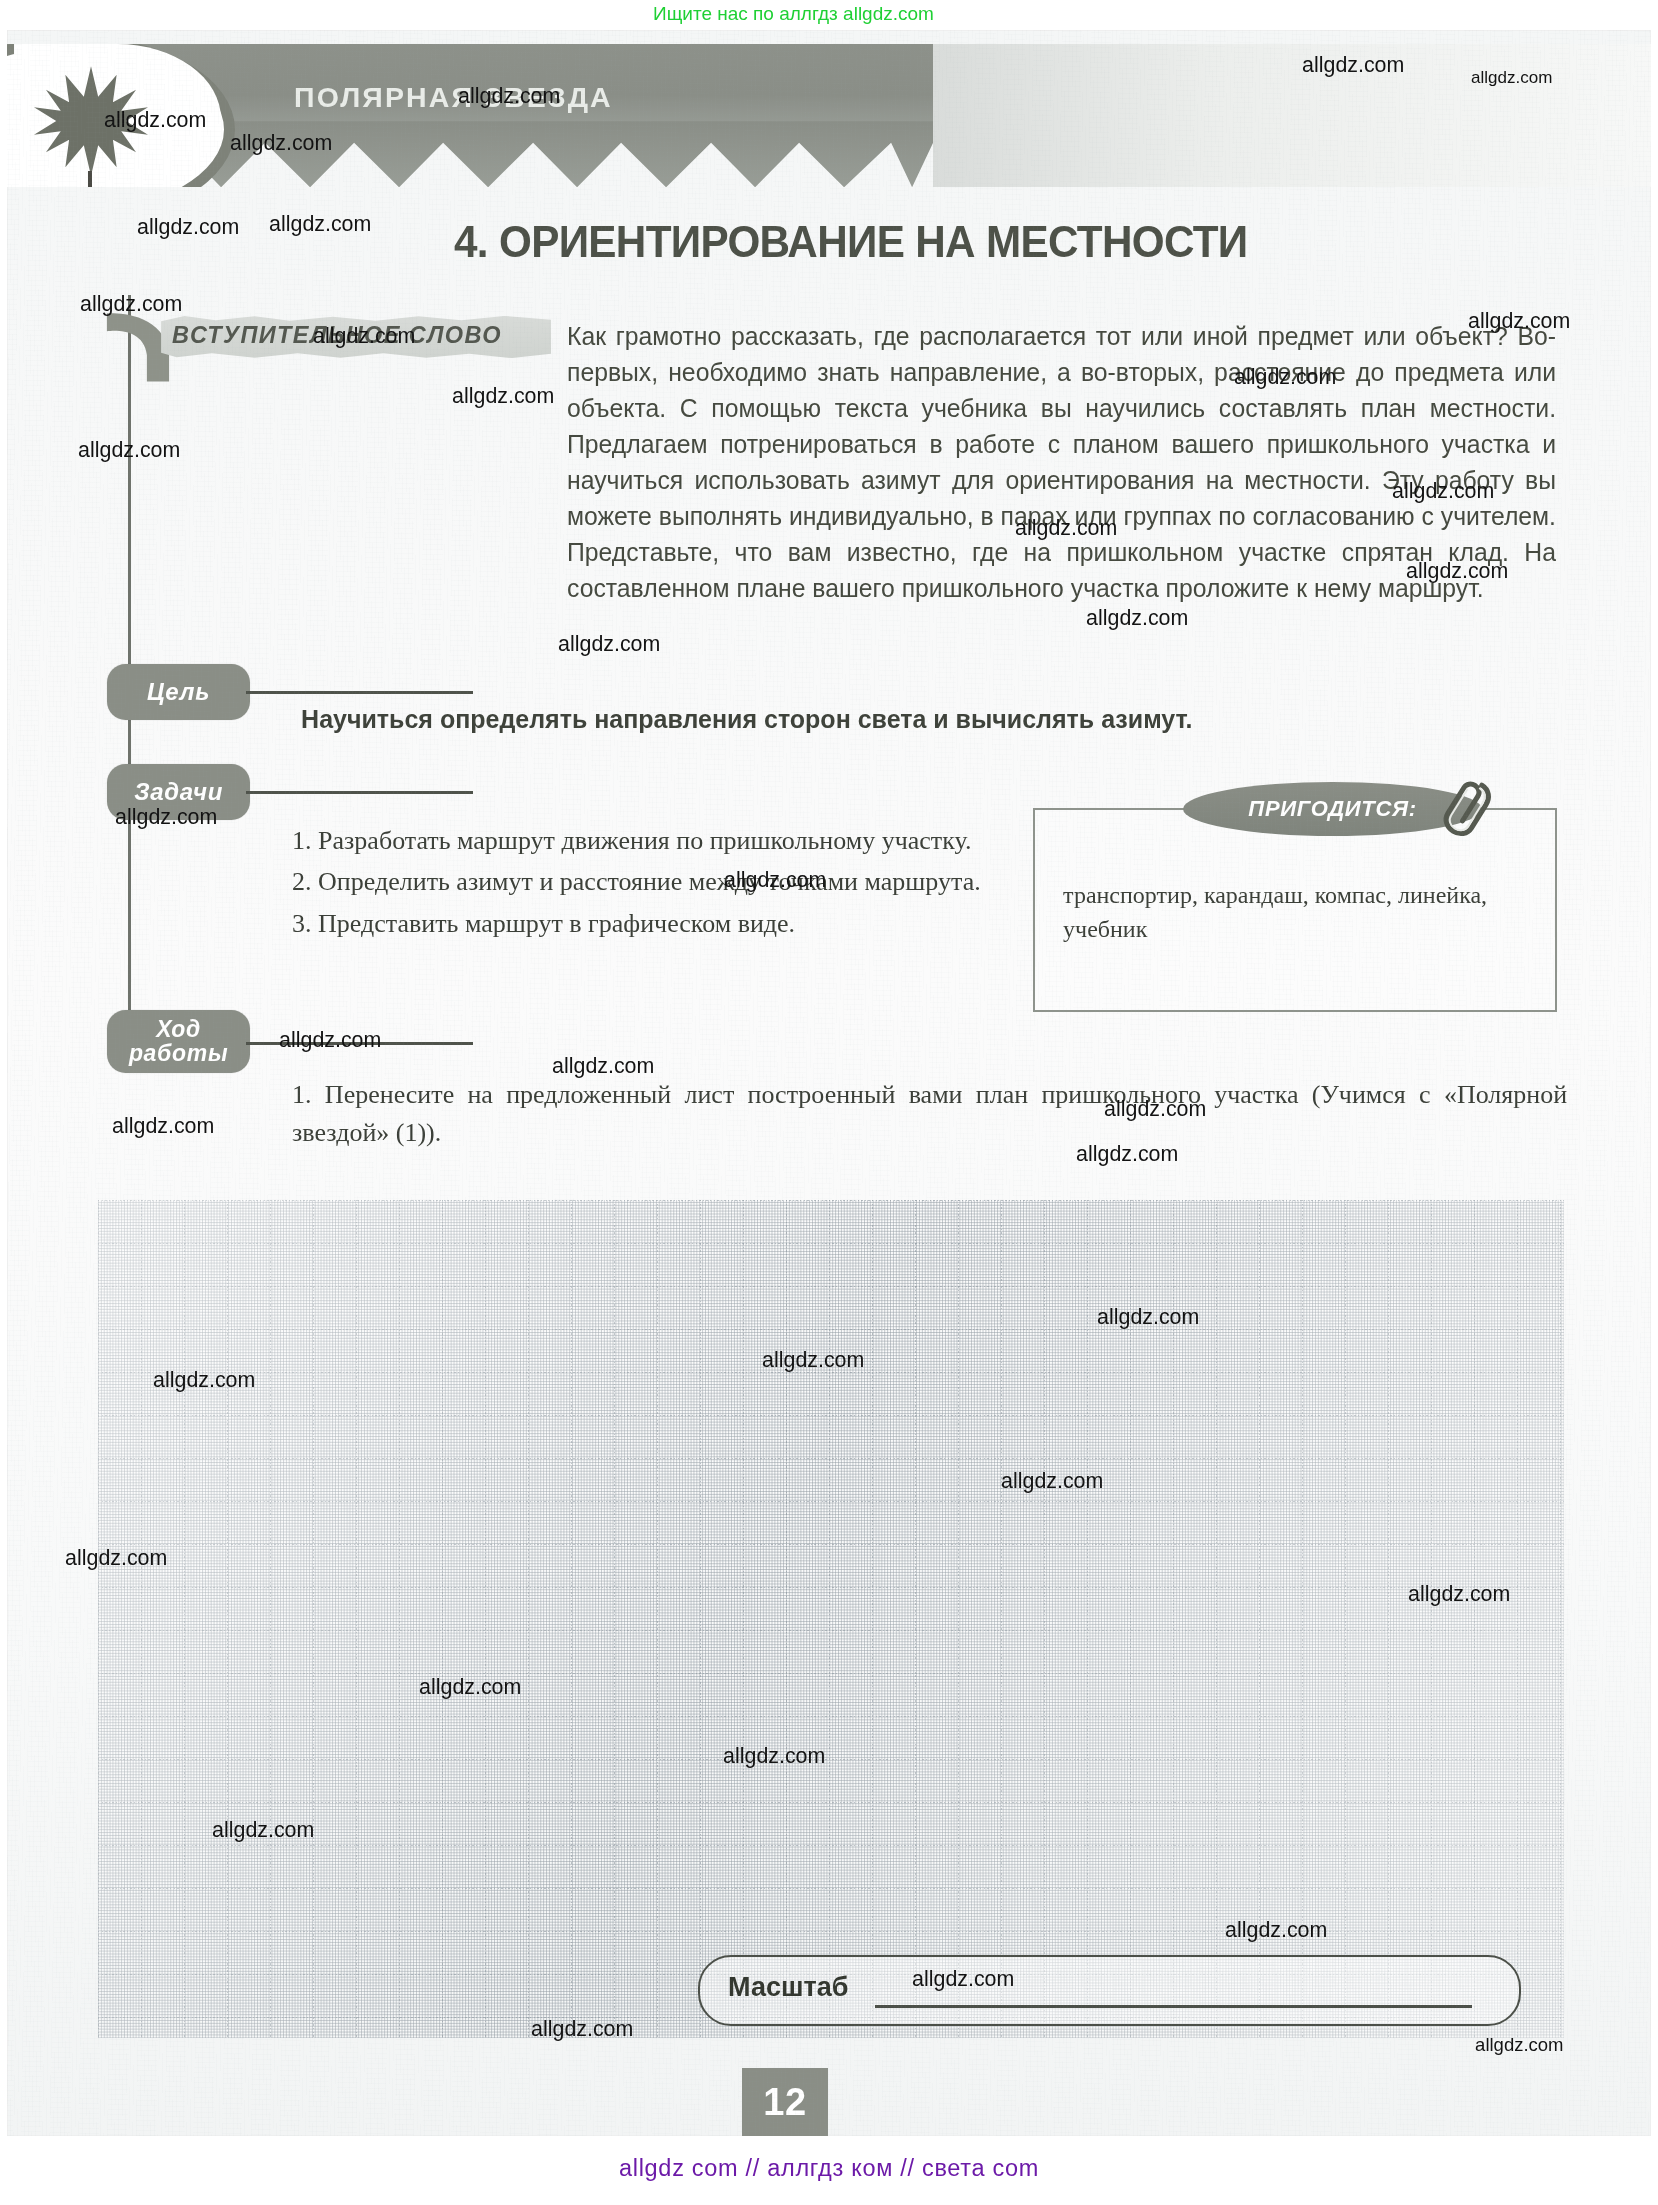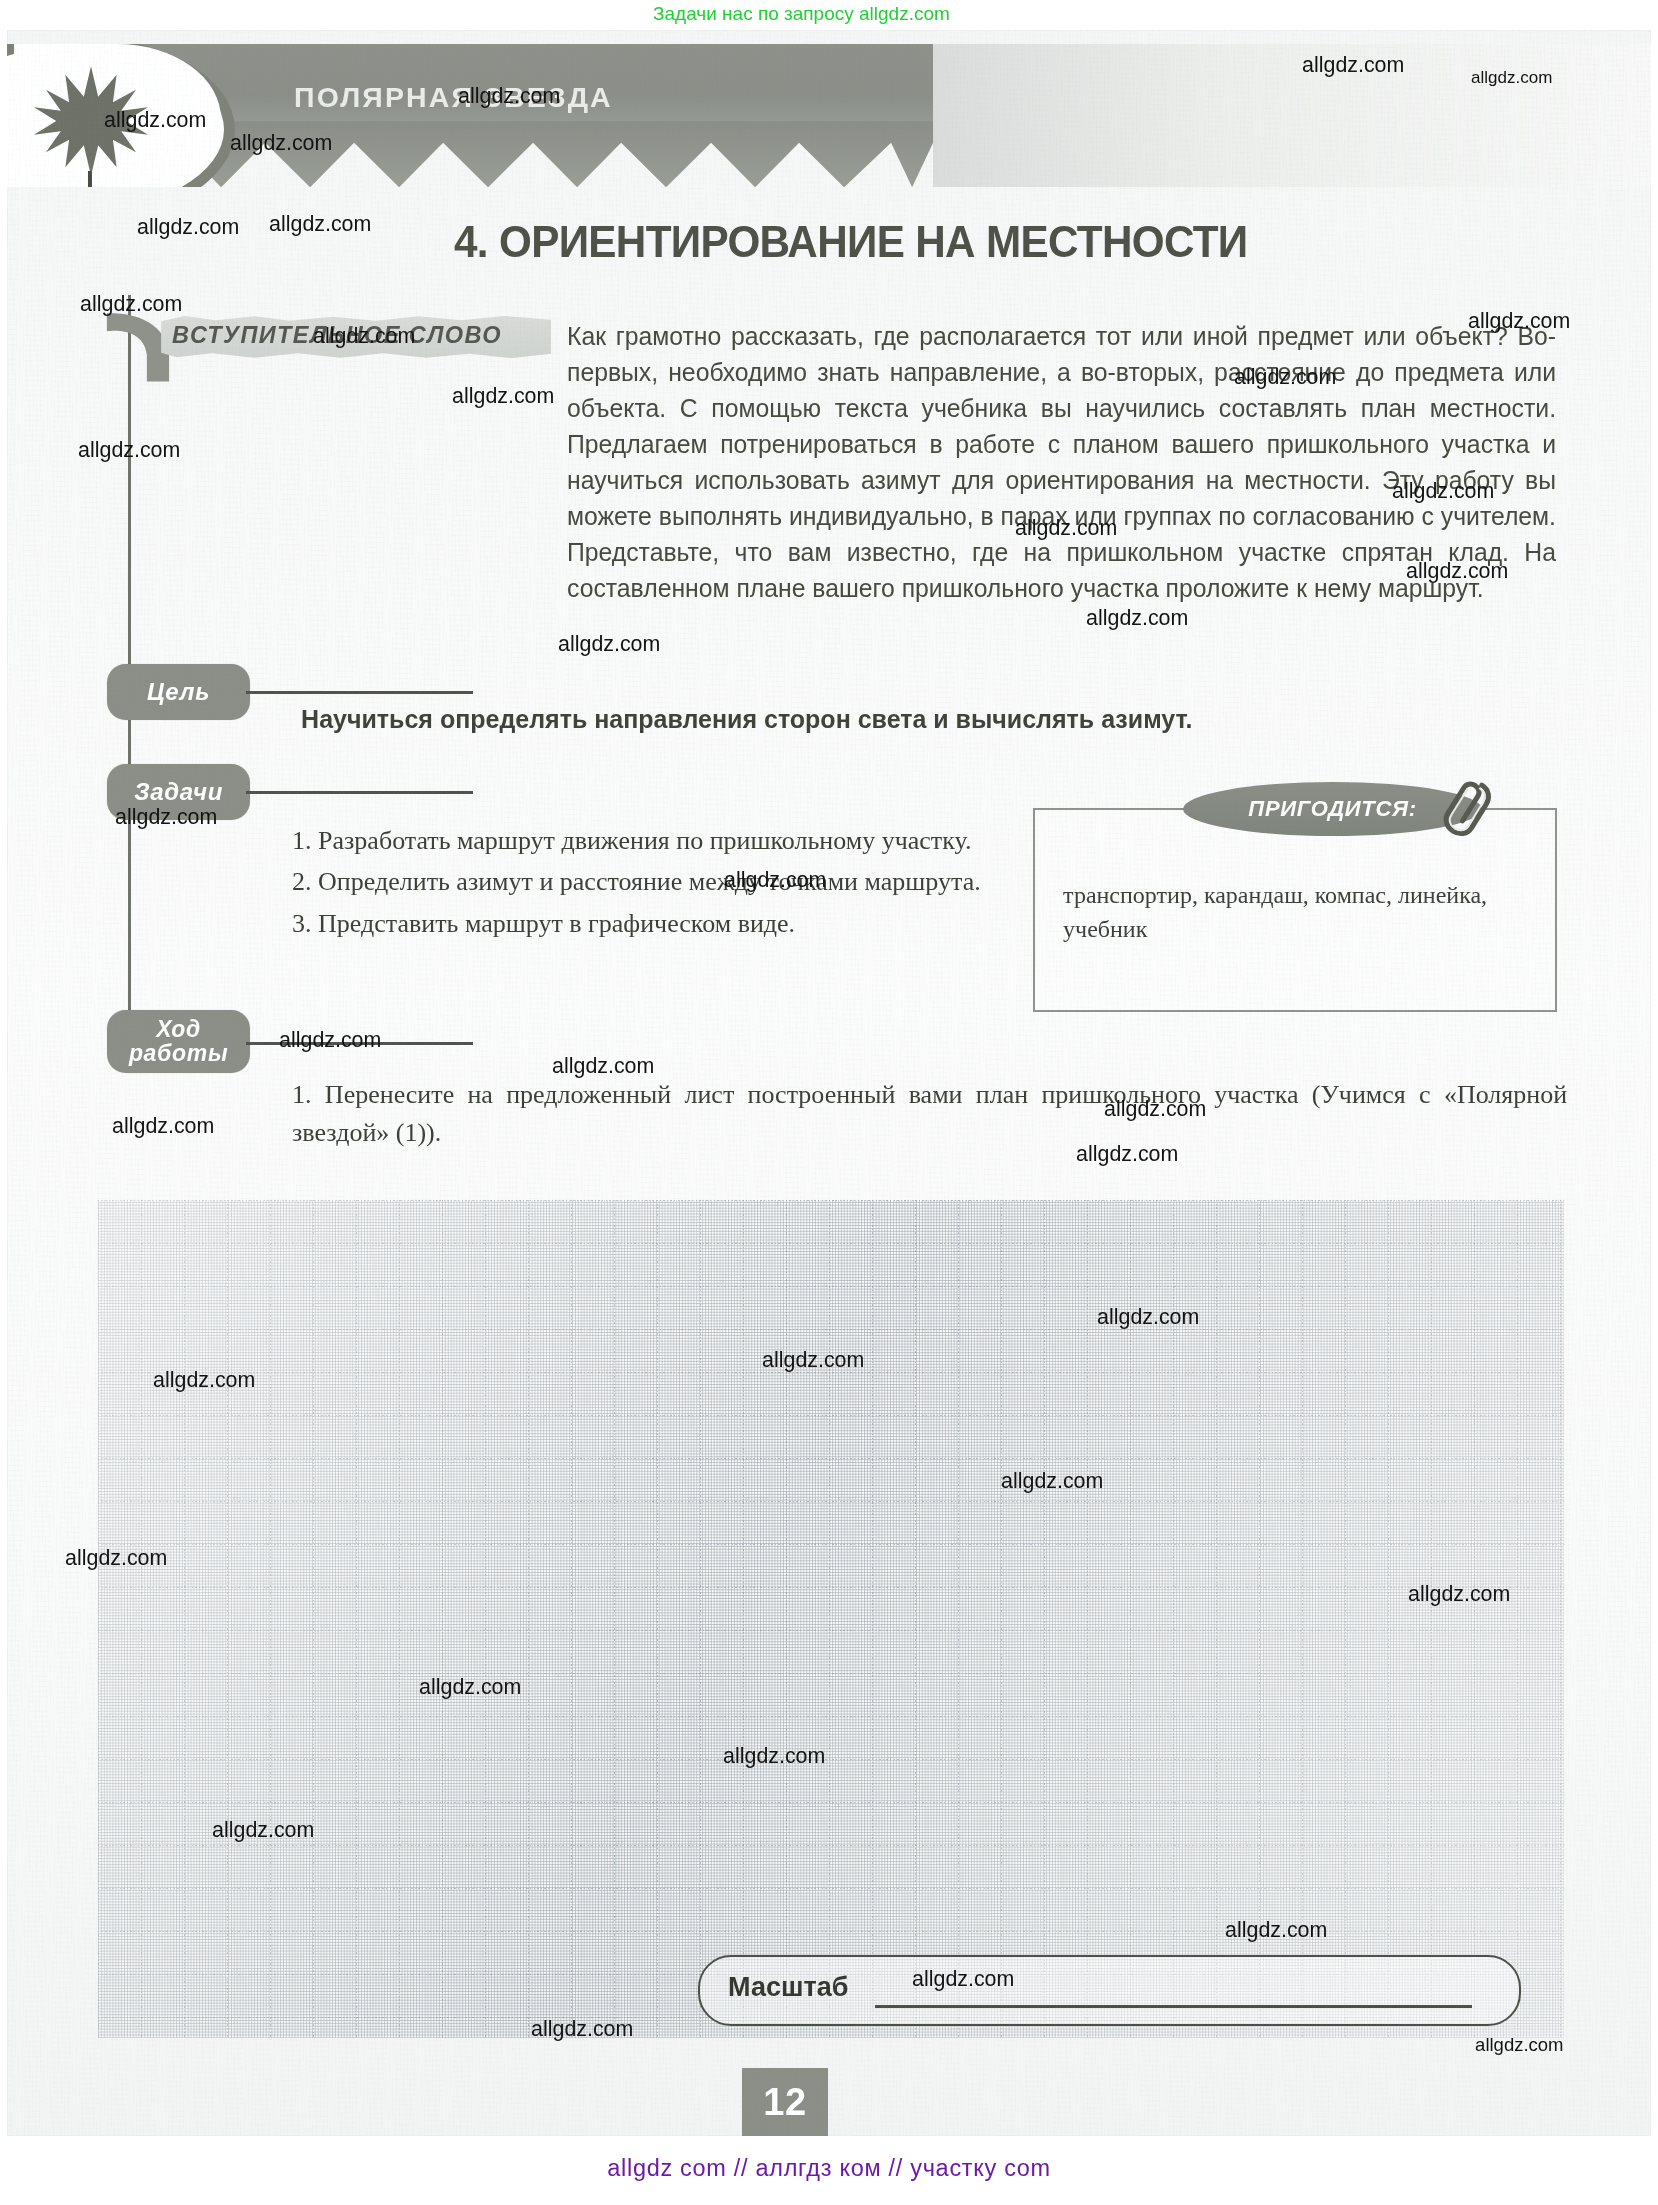--- a/index.html
+++ b/index.html
@@ -249,21 +249,21 @@
     position:absolute;color:#111111;font-size:21.4px;white-space:nowrap;
     font-family:"Liberation Sans", sans-serif;pointer-events:none;
   }
   .wm.small{font-size:18.5px;}
   .wm.tiny{font-size:17px;}
 </style>
 </head>
 <body>
 
 <div id="promo-strip">
-  <div id="promo-text">Задачи нас по запросу allgdz.com</div>
+  <div id="promo-text">Ищите нас по аллгдз allgdz.com</div>
 </div>
 
 <div id="sheet">
 
   <div id="header-band">
     <div id="band-right-fade"></div>
     <div id="band-gray">
       <div class="fill" style="height:93px"></div>
       <div id="band-zigzag"></div>
     </div>
@@ -375,15 +375,15 @@
   <span class="wm" style="left:716px;top:1714px;">allgdz.com</span>
   <span class="wm" style="left:205px;top:1788px;">allgdz.com</span>
   <span class="wm" style="left:1218px;top:1888px;">allgdz.com</span>
   <span class="wm" style="left:905px;top:1937px;">allgdz.com</span>
   <span class="wm" style="left:524px;top:1987px;">allgdz.com</span>
   <span class="wm small" style="left:1468px;top:2004px;">allgdz.com</span>
   <span class="wm" style="left:717px;top:838px;">allgdz.com</span>
 </div>
 
 <div id="footer">
-  <div id="footer-text">allgdz com  //  аллгдз ком  //  участку com</div>
+  <div id="footer-text">allgdz com  //  аллгдз ком  //  света com</div>
 </div>
 
 
 </body></html>

